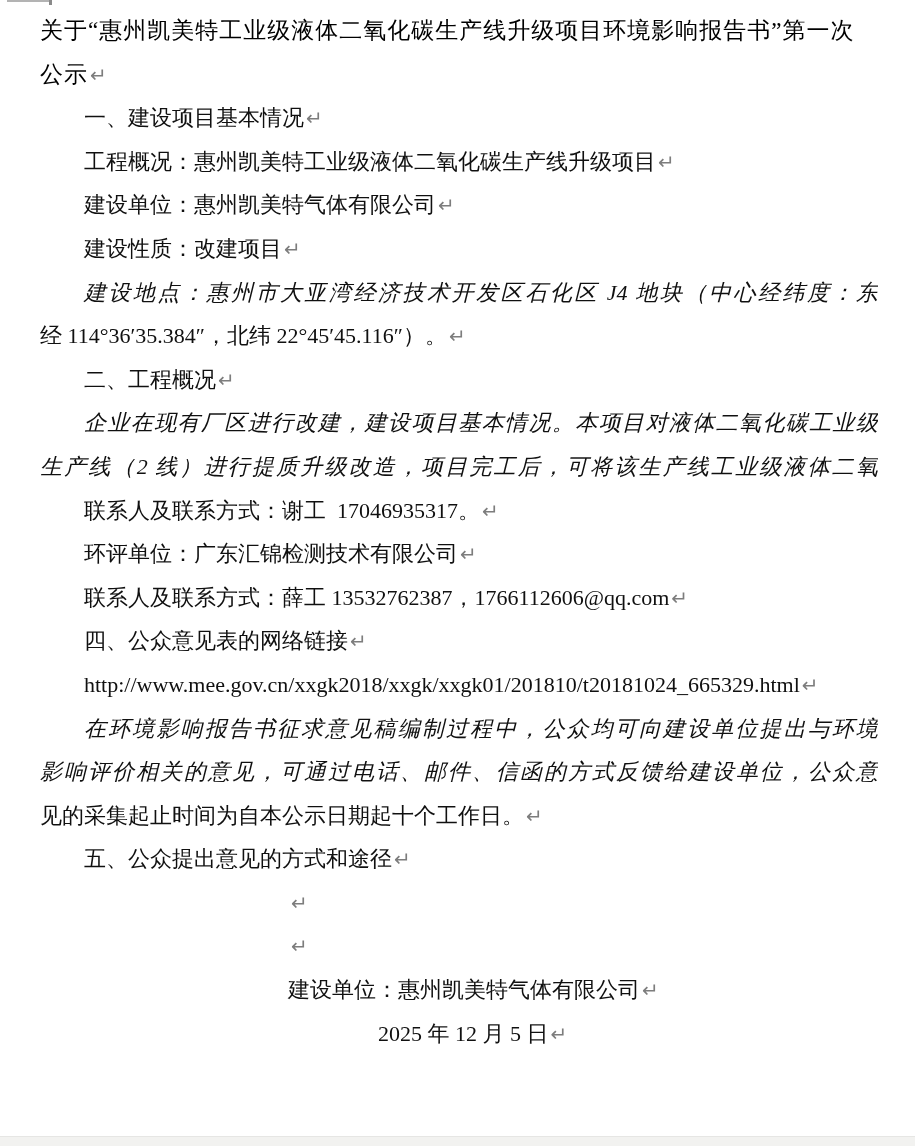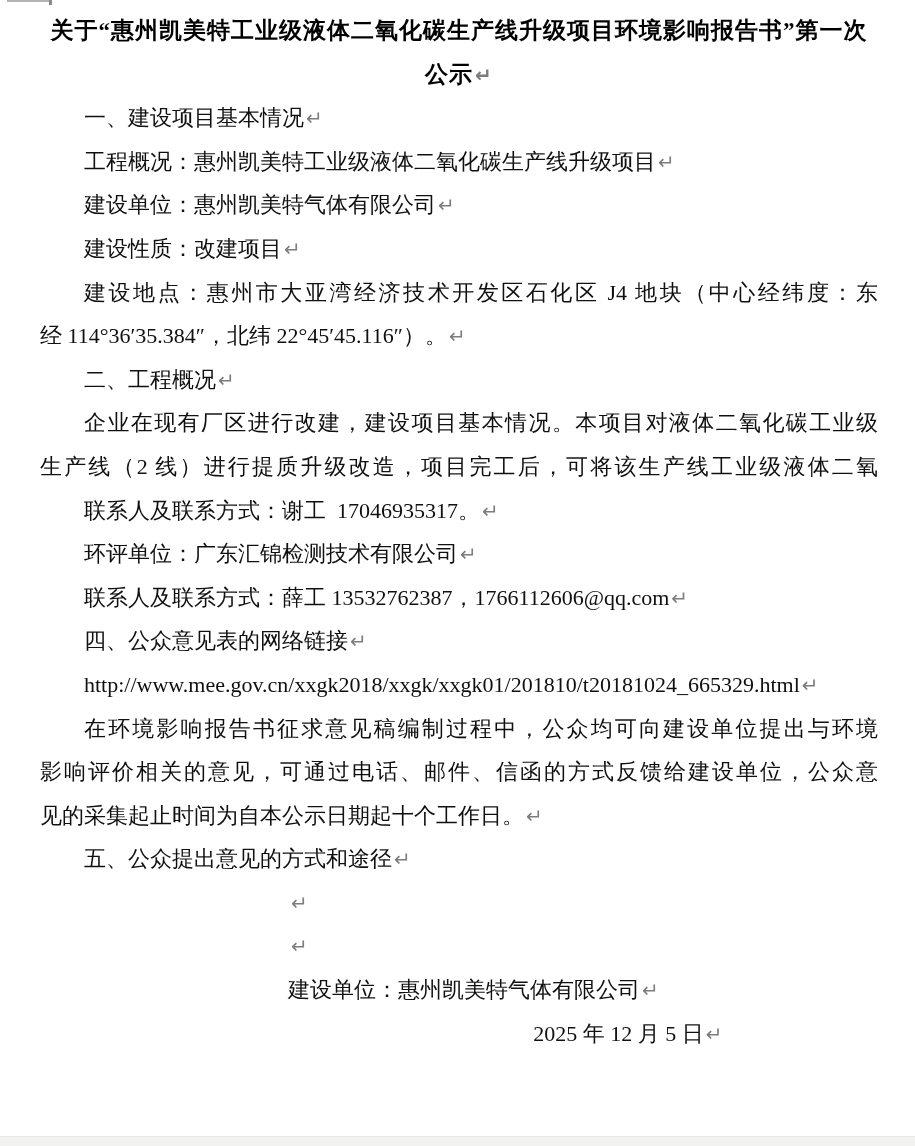--- a/index.html
+++ b/index.html
@@ -21,36 +21,36 @@
   .line {
     height: 43.6px;
     line-height: 43.6px;
     font-size: 22px;
     overflow: hidden;
     white-space: pre-wrap;
     box-sizing: border-box;
   }
   .p-title .line {
     font-size: 23px;
-    font-weight: bold;
-    text-align: center;
+    font-weight: normal;
     letter-spacing: 1px;
     color: #000000;
   }
   .p-heading .line,
   .p-single .line,
   .p-link .line { padding-left: 44px; }
   .p-multi .line.first { padding-left: 44px; }
   .p-multi .line.stretch {
     text-align: justify;
     text-align-last: justify;
+    font-style: italic;
   }
   .p-empty .line   { padding-left: 249px; }
   .p-closing .line { padding-left: 248px; }
-  .p-date .line    { padding-left: 338px; text-align: center; }
+  .p-date .line    { padding-left: 338px; }
   .pilcrow {
     color: #7d7d7d;
     font-size: 20px;
     font-family: "DejaVu Sans", "Liberation Sans", sans-serif;
     padding-left: 2px;
   }
   .top-frag-line {
     position: absolute; left: 7px; top: 0;
     width: 43px; height: 2px; background: #b3b3b3;
   }

